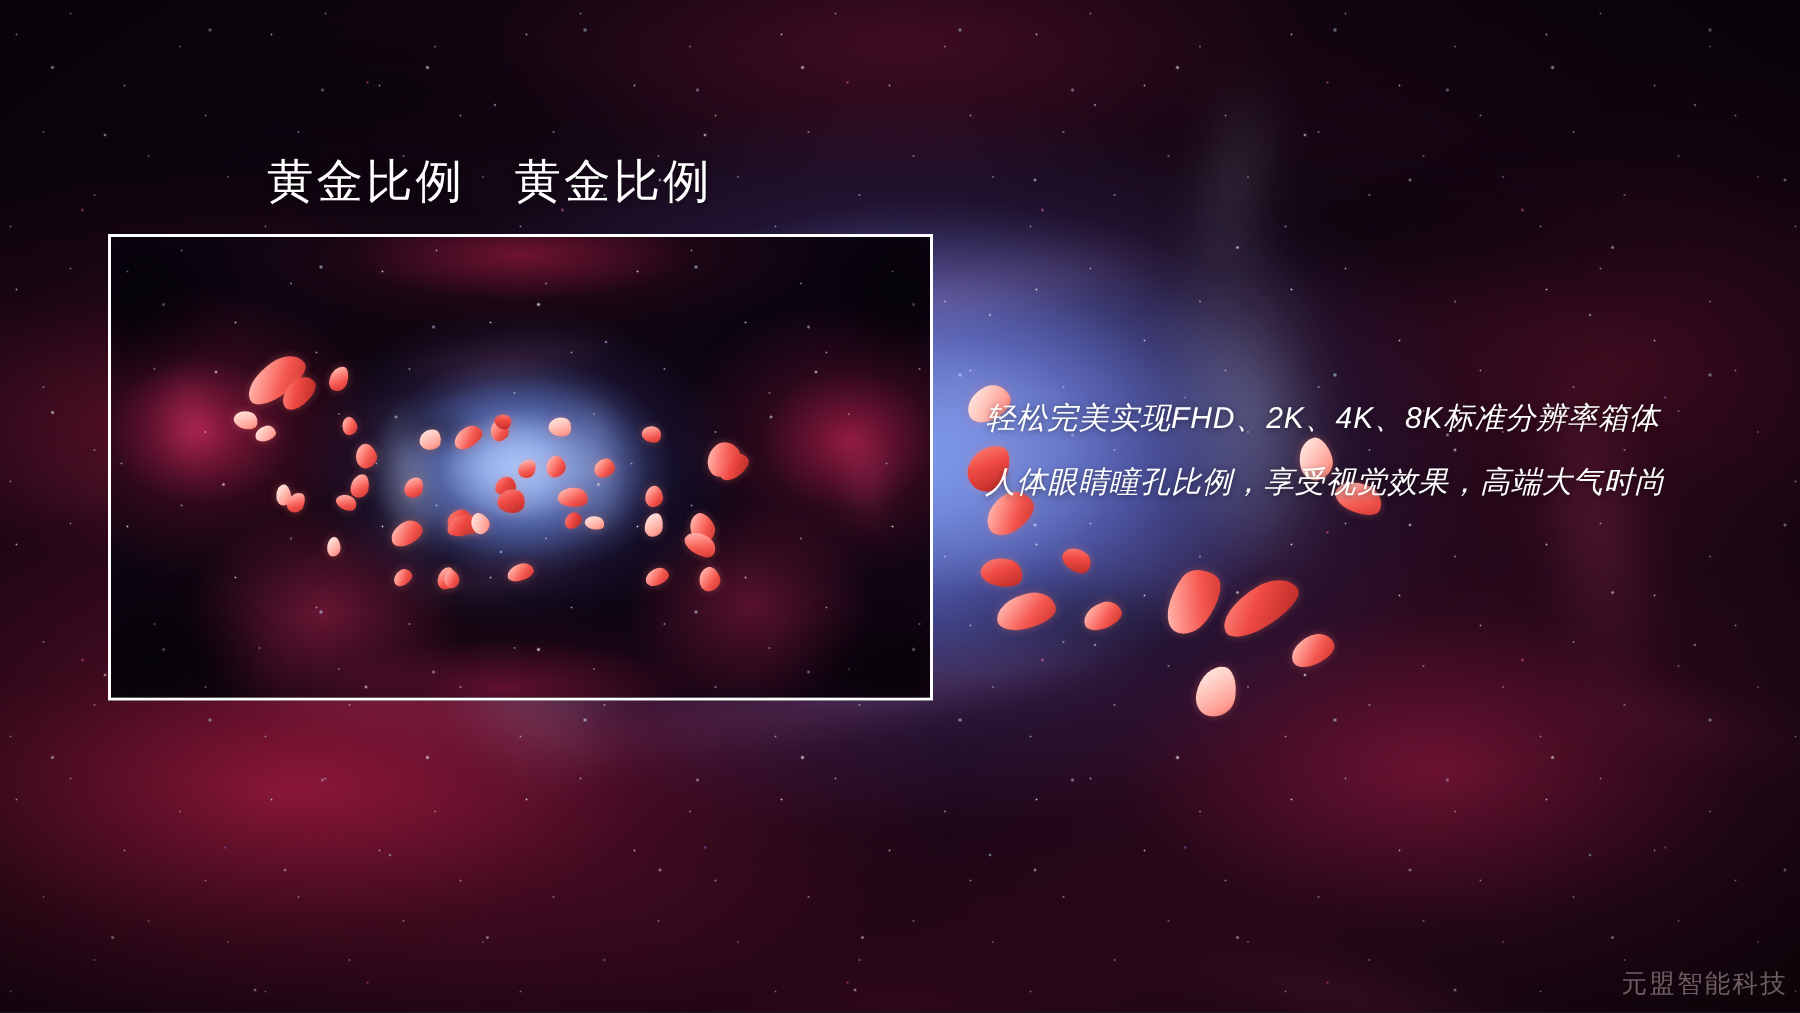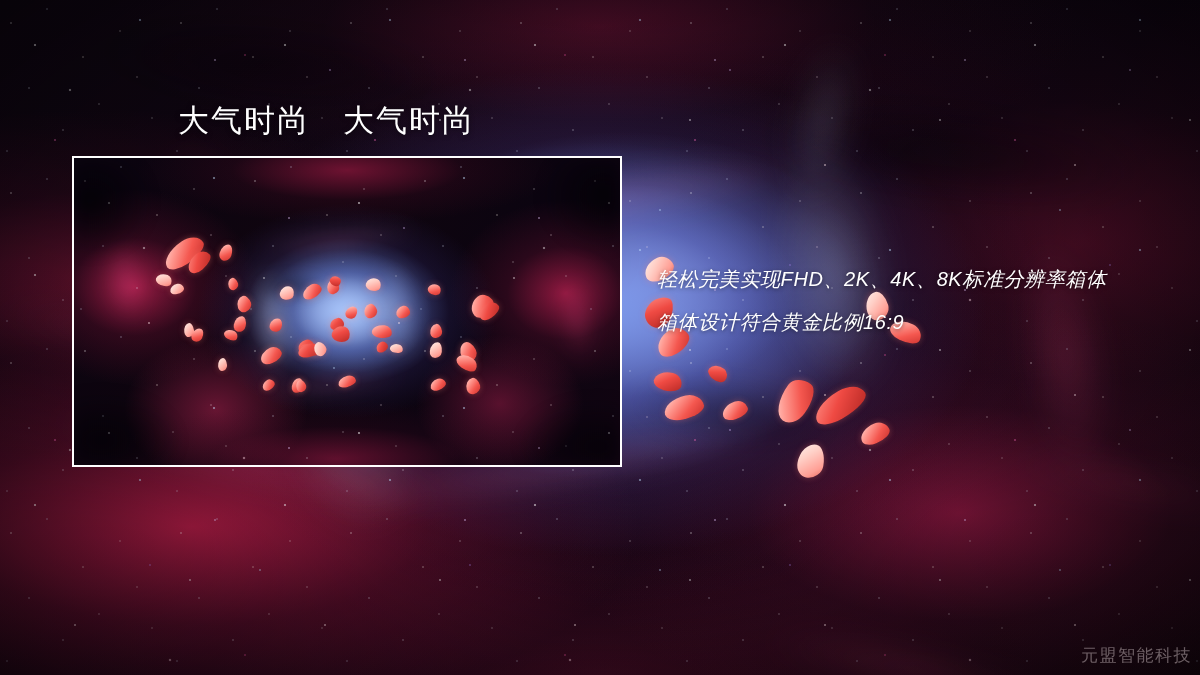--- a/index.html
+++ b/index.html
@@ -306,22 +306,22 @@
         <div class="petal pale" style="left:356px;top:184px;width:12px;height:16px;transform:rotate(6deg);"></div>
         <div class="petal" style="left:386px;top:184px;width:16px;height:20px;transform:rotate(-28deg);"></div>
         <div class="petal" style="left:382px;top:198px;width:22px;height:14px;transform:rotate(34deg);"></div>
         <div class="petal" style="left:392px;top:220px;width:14px;height:16px;transform:rotate(-16deg);"></div>
         <div class="petal" style="left:154px;top:120px;width:10px;height:12px;transform:rotate(-20deg);"></div>
         <div class="petal" style="left:118px;top:170px;width:11px;height:14px;transform:rotate(24deg);"></div>
       </div>
     </div>
   </div>
 
-  <div class="title">大气时尚　大气时尚</div>
+  <div class="title">黄金比例　黄金比例</div>
 
   <div class="body-text">
     <div class="body-line">轻松完美实现FHD、2K、4K、8K标准分辨率箱体</div>
-    <div class="body-line">箱体设计符合黄金比例16:9</div>
+    <div class="body-line">人体眼睛瞳孔比例，享受视觉效果，高端大气时尚</div>
   </div>
 
   <div class="watermark">元盟智能科技</div>
 
 </div>
 
 </body></html>

